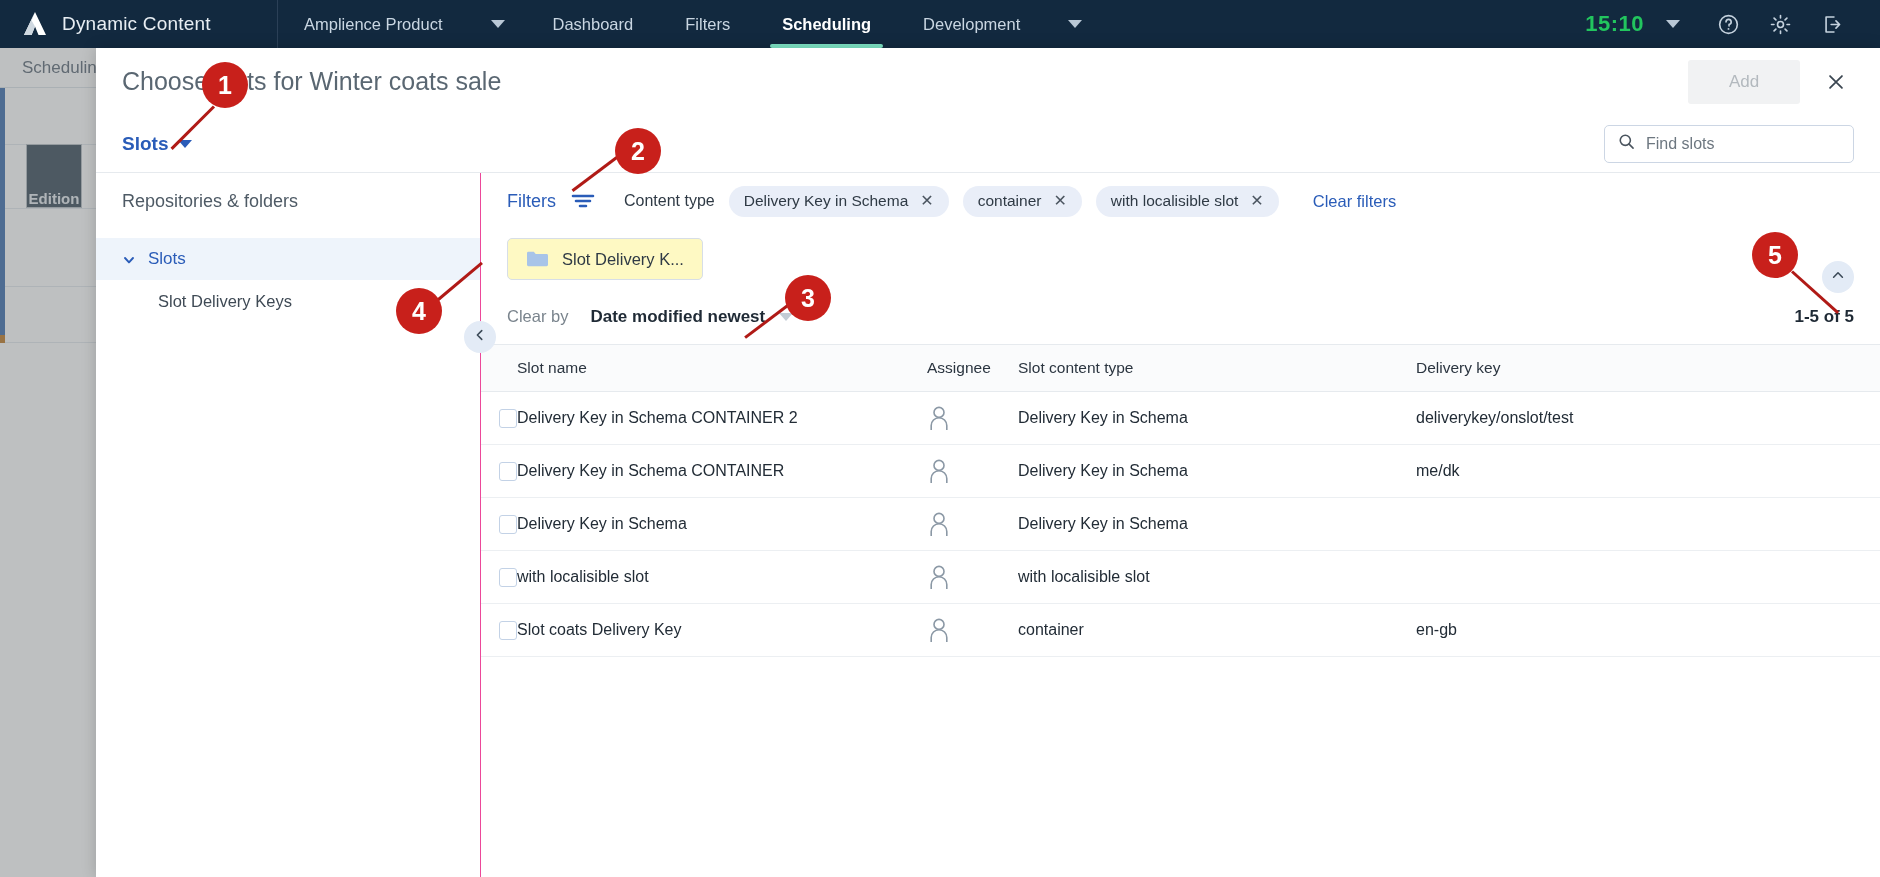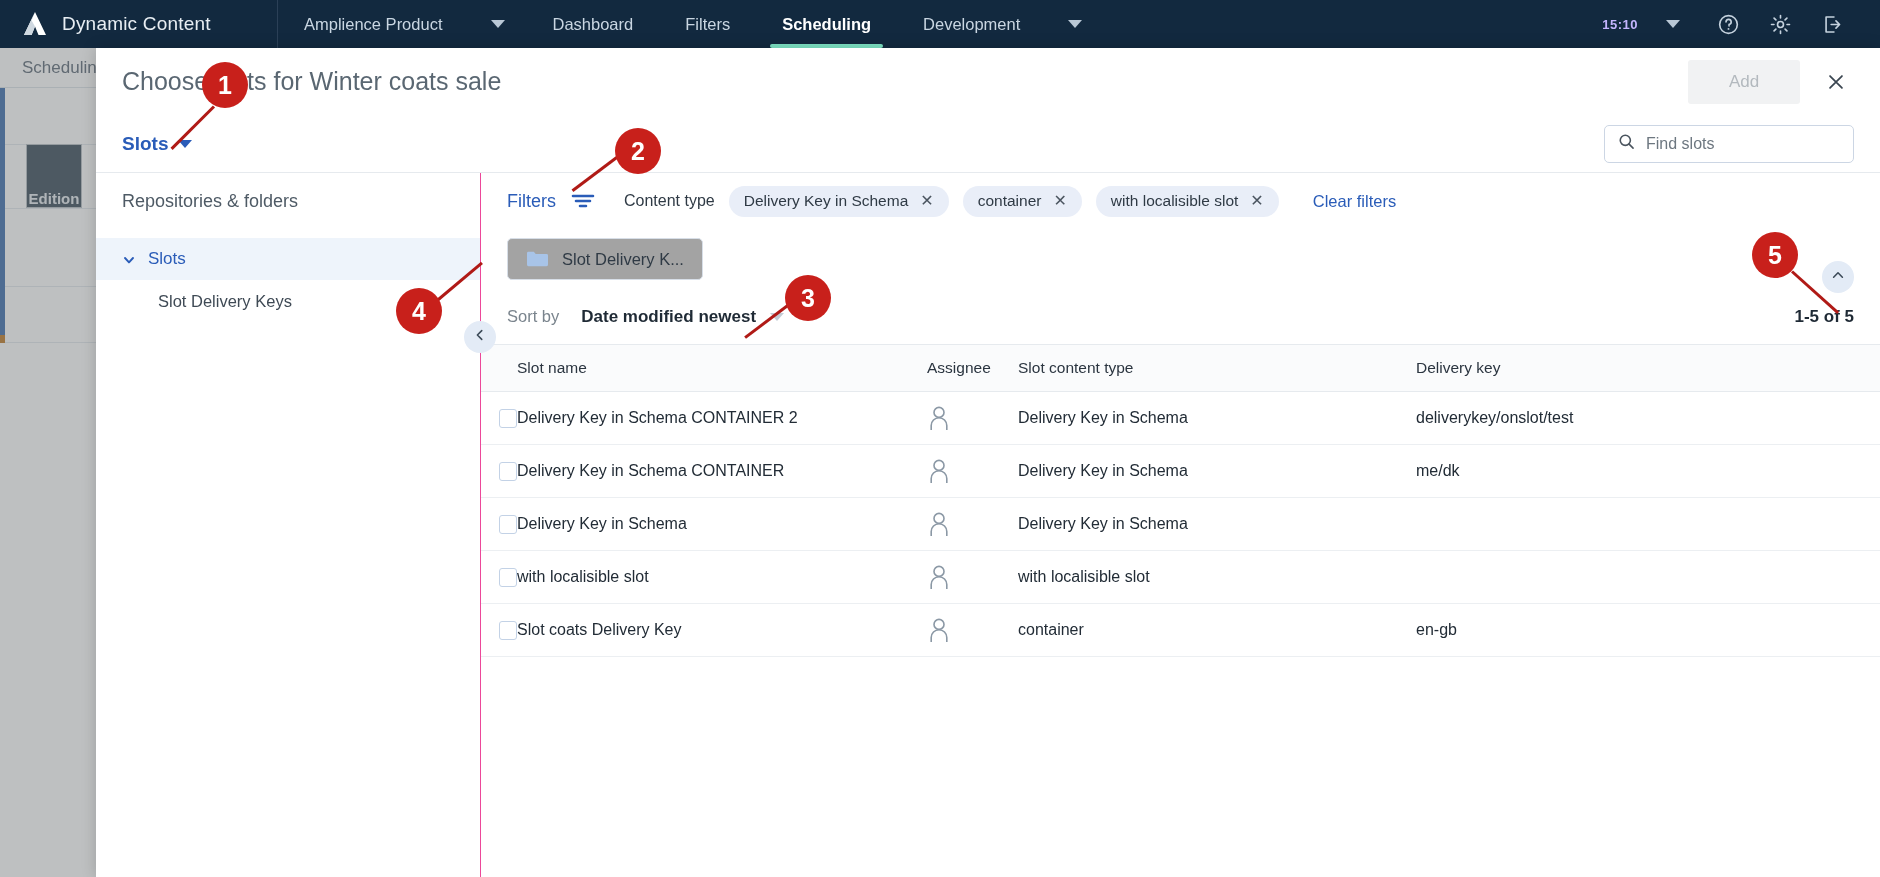--- a/index.html
+++ b/index.html
@@ -36,21 +36,21 @@
   }
   .nav-caret {
     width: 0; height: 0; border-left: 7px solid transparent;
     border-right: 7px solid transparent; border-top: 8px solid #b9c8d6;
     margin: 0 22px;
   }
   .topbar-right {
     margin-left: auto; display: flex; align-items: center; height: 48px;
     padding-right: 22px; gap: 0px;
   }
-  .clock { font-size: 13px; color: #c4b5fd; font-weight: bold; margin-right: 6px; letter-spacing:.5px;}
+  .clock { font-size: 22px; color: #22c55e; font-weight: bold; letter-spacing:.5px;}
   .tb-icon { width: 52px; height: 48px; display: flex; align-items: center; justify-content: center; }
   .tb-icon svg { display: block; }
 
   
   .page-under {
     position: absolute; left: 0; top: 48px; width: 1880px; height: 829px;
     background: #ffffff;
   }
   .under-header {
     position: absolute; left: 0; top: 0; width: 1880px; height: 40px;
@@ -148,21 +148,21 @@
     align-items: center; gap: 12px; padding: 0 15px; font-size: 15.5px; color: #2f3a45;
     cursor: pointer;
   }
   .chip .x { font-size: 16px; color: #4b5560; line-height: 1; }
   .clear-filters { color: #2a5cb8; font-size: 16.5px; margin-left: 20px; cursor: pointer; }
 
   .crumb-row { height: 60px; flex: none; display: flex; align-items: center; padding: 0 26px; }
   .crumb-btn {
     height: 42px; border: 1px solid #d7dee7; border-radius: 5px; display: flex;
     align-items: center; gap: 14px; padding: 0 18px; font-size: 16.5px; color: #2f3a45;
-    background: #a3a3a3; cursor: pointer;
+    background: #fef9c3; cursor: pointer;
   }
   .folder-ic { width: 22px; height: 18px; flex: none; }
 
   .sort-row {
     height: 56px; flex: none; display: flex; align-items: center; padding: 0 26px;
     border-bottom: 1px solid #e6eaee; position: relative;
   }
   .sort-by { color: #7a848d; font-size: 16.5px; margin-right: 22px; }
   .sort-val { color: #1f2a35; font-size: 17px; font-weight: bold; }
   .sort-caret { width:0;height:0;border-left:7px solid transparent;border-right:7px solid transparent;border-top:8px solid #c3ccd5; margin-left: 14px; }
@@ -365,21 +365,21 @@
             <span class="folder-ic">
               <svg viewBox="0 0 22 18" width="22" height="18">
                 <path d="M1 3.2a1.4 1.4 0 0 1 1.4-1.4h5.4l1.9 2.2h10.9a1.4 1.4 0 0 1 1.4 1.4v9.4a1.4 1.4 0 0 1-1.4 1.4H2.4A1.4 1.4 0 0 1 1 14.8Z" fill="#a8c4e8"></path>
               </svg>
             </span>
             <span>Slot Delivery K...</span>
           </span>
         </div>
 
         <div class="sort-row">
-          <span class="sort-by">Sort by</span>
+          <span class="sort-by">Clear by</span>
           <span class="sort-val">Date modified newest</span>
           <span class="sort-caret"></span>
           <span class="pager">1-5 of 5</span>
           <span class="pager-btn">
             <span>
               <svg viewBox="0 0 16 16" width="14" height="14" fill="none" stroke="#3c4a58" stroke-width="1.8" stroke-linecap="round" stroke-linejoin="round">
                 <path d="M3 10.5 8 5.5l5 5"></path>
               </svg>
             </span>
           </span>

